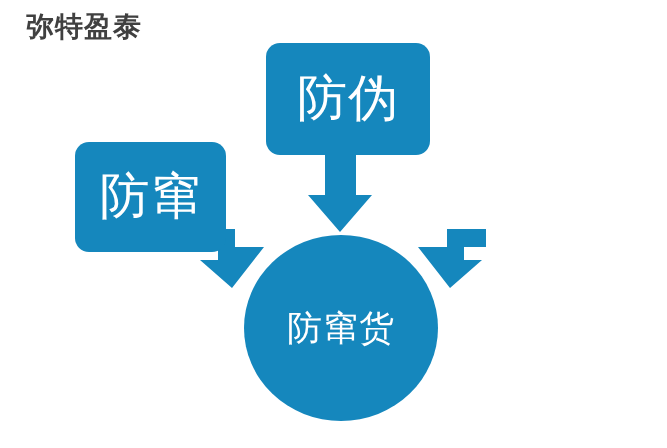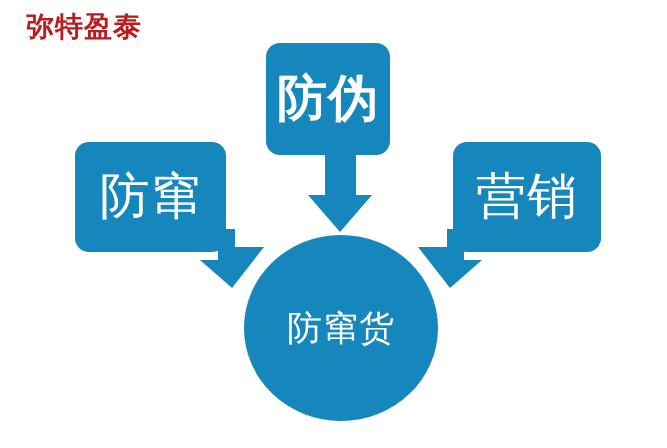--- a/index.html
+++ b/index.html
@@ -18,21 +18,21 @@
     overflow: hidden;
   }
   .brand-title {
     position: absolute;
     left: 26px;
     top: 10px;
     font-family: "DejaVu Sans", "Liberation Sans", sans-serif;
     font-weight: bold;
     font-size: 28px;
     letter-spacing: 1px;
-    color: #b91c1c;
+    color: #404040;
     white-space: nowrap;
     line-height: 1.2;
   }
   .node-box {
     position: absolute;
     background: #1587bd;
     border-radius: 14px;
     display: flex;
     align-items: center;
     justify-content: center;
@@ -42,23 +42,22 @@
     letter-spacing: 1px;
     font-family: "DejaVu Sans", "Liberation Sans", sans-serif;
   }
   .node-box .node-label {
     display: block;
     transform: translateY(-1px);
   }
   #box-top {
     left: 266px;
     top: 43px;
-    width: 124px;
+    width: 164px;
     height: 112px;
-    font-weight: bold;
   }
   #box-left {
     left: 75px;
     top: 142px;
     width: 151px;
     height: 110px;
   }
   #box-right {
     left: 453px;
     top: 142px;
@@ -113,21 +112,18 @@
   </svg>
 
   <div class="node-box" id="box-top">
     <span class="node-label">防伪</span>
   </div>
 
   <div class="node-box" id="box-left">
     <span class="node-label">防窜</span>
   </div>
 
-  <div class="node-box" id="box-right">
-    <span class="node-label">营销</span>
-  </div>
 
   <div id="center-circle">
     <span>防窜货</span>
   </div>
 
 </div>
 
 </body></html>

